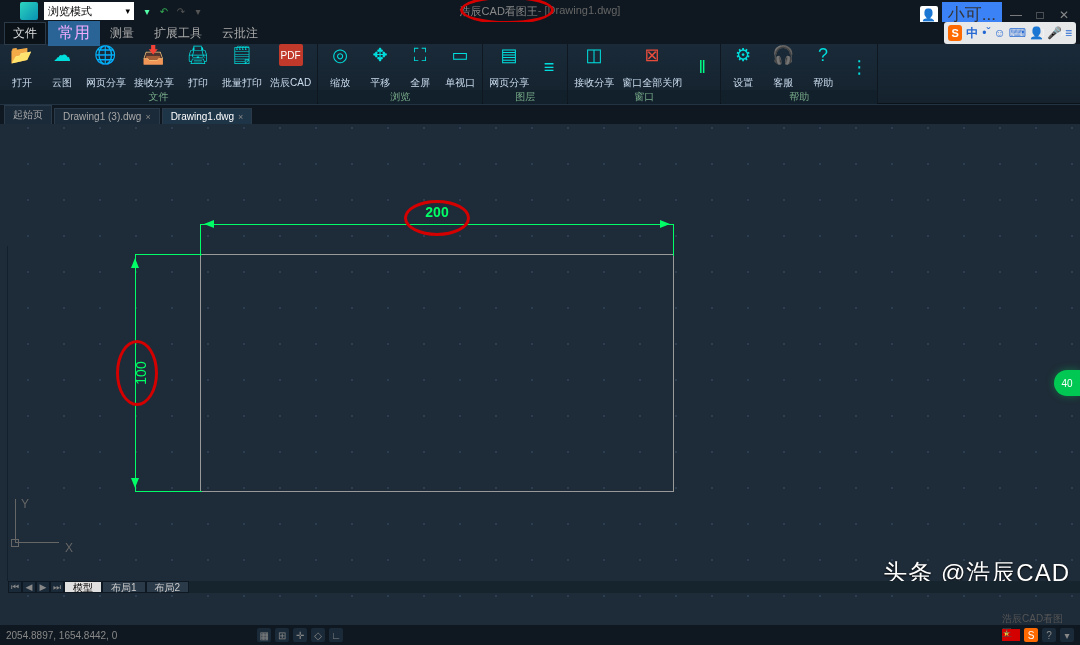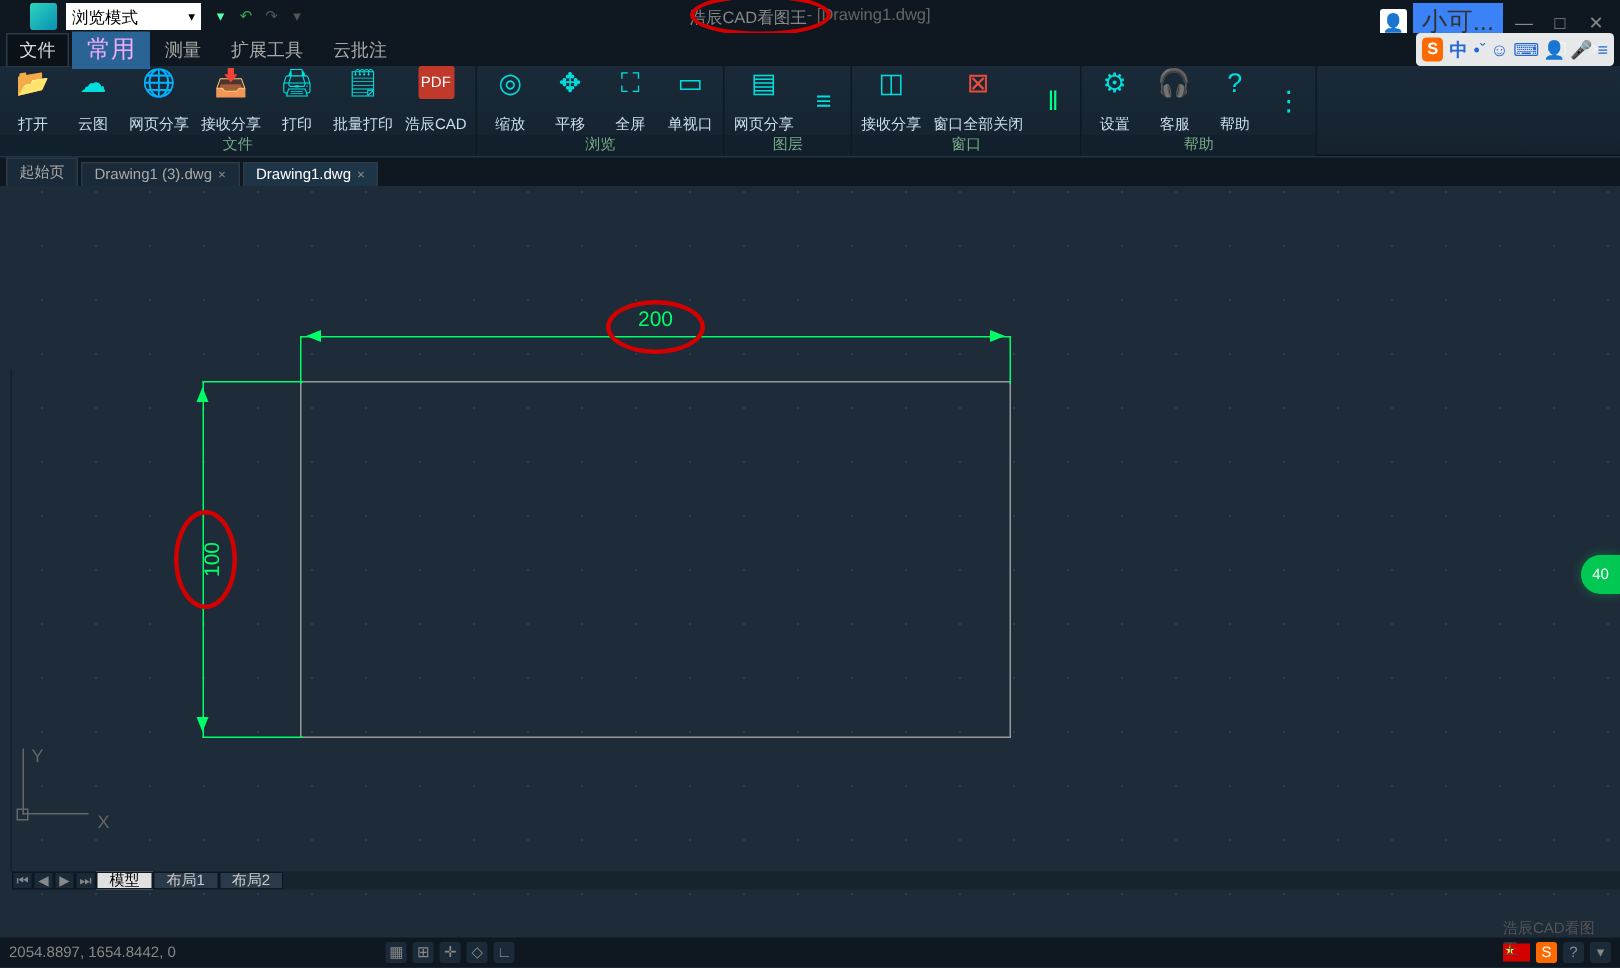--- a/index.html
+++ b/index.html
@@ -42,21 +42,21 @@
   .grid-dots { position: absolute; inset: 0; background-image: radial-gradient(circle, #2d3e50 1px, transparent 1px); background-size: 36px 36px; background-position: 10px 22px; }
 
   .rect-shape { position: absolute; left: 200px; top: 130px; width: 474px; height: 238px; border: 1px solid #999; }
 
   .dim-h { position: absolute; left: 200px; top: 100px; width: 474px; height: 30px;}
   .dim-h-line { position: absolute; top: 0; left: 0; right: 0; border-top: 1px solid #00FF66; }
   .dim-h-ext1 { position:absolute; left:0; top:0; height:32px; border-left:1px solid #00FF66;}
   .dim-h-ext2 { position:absolute; right:0; top:0; height:32px; border-left:1px solid #00FF66;}
   .dim-h-arr1 { position:absolute; left:0; top:-4px; border:4px solid transparent; border-right:10px solid #00FF66;}
   .dim-h-arr2 { position:absolute; right:0; top:-4px; border:4px solid transparent; border-left:10px solid #00FF66;}
-  .dim-h-text { position:absolute; left:50%; transform:translateX(-50%); top:-20px; color:#00FF66; font-size:14px;}
+  .dim-h-text { position:absolute; left:50%; transform:translateX(-50%); top:-20px; color:#00FF66; font-size:14px;font-weight:bold;}
 
   .dim-v { position: absolute; left: 135px; top: 130px; width: 65px; height: 238px;}
   .dim-v-line { position:absolute; left:0; top:0; bottom:0; border-left:1px solid #00FF66;}
   .dim-v-ext1 { position:absolute; top:0; left:0; width:67px; border-top:1px solid #00FF66;}
   .dim-v-ext2 { position:absolute; bottom:0; left:0; width:67px; border-top:1px solid #00FF66;}
   .dim-v-arr1 { position:absolute; left:-4px; top:0; border:4px solid transparent; border-bottom:10px solid #00FF66;}
   .dim-v-arr2 { position:absolute; left:-4px; bottom:0; border:4px solid transparent; border-top:10px solid #00FF66;}
   .dim-v-text { position:absolute; left:-6px; top:50%; transform:translateY(-50%) rotate(-90deg); color:#00FF66; font-size:14px;}
 
   .red-ellipse { position: absolute; border: 3px solid #d40000; border-radius: 50%; }
@@ -285,20 +285,21 @@
 
   <div class="ucs">
     <div class="ucs-axes"></div>
     <div class="ucs-box"></div>
     <div class="ucs-y">Y</div>
     <div class="ucs-x">X</div>
   </div>
 
   <div class="badge-40">40</div>
 
+  <div class="brand">头条 @浩辰CAD</div>
 
   <div class="bottom-scroll">
     <div class="scroll-btn">⏮</div>
     <div class="scroll-btn">◀</div>
     <div class="scroll-btn">▶</div>
     <div class="scroll-btn">⏭</div>
     <div class="layout-tab active">模型</div>
     <div class="layout-tab">布局1</div>
     <div class="layout-tab">布局2</div>
   </div>

